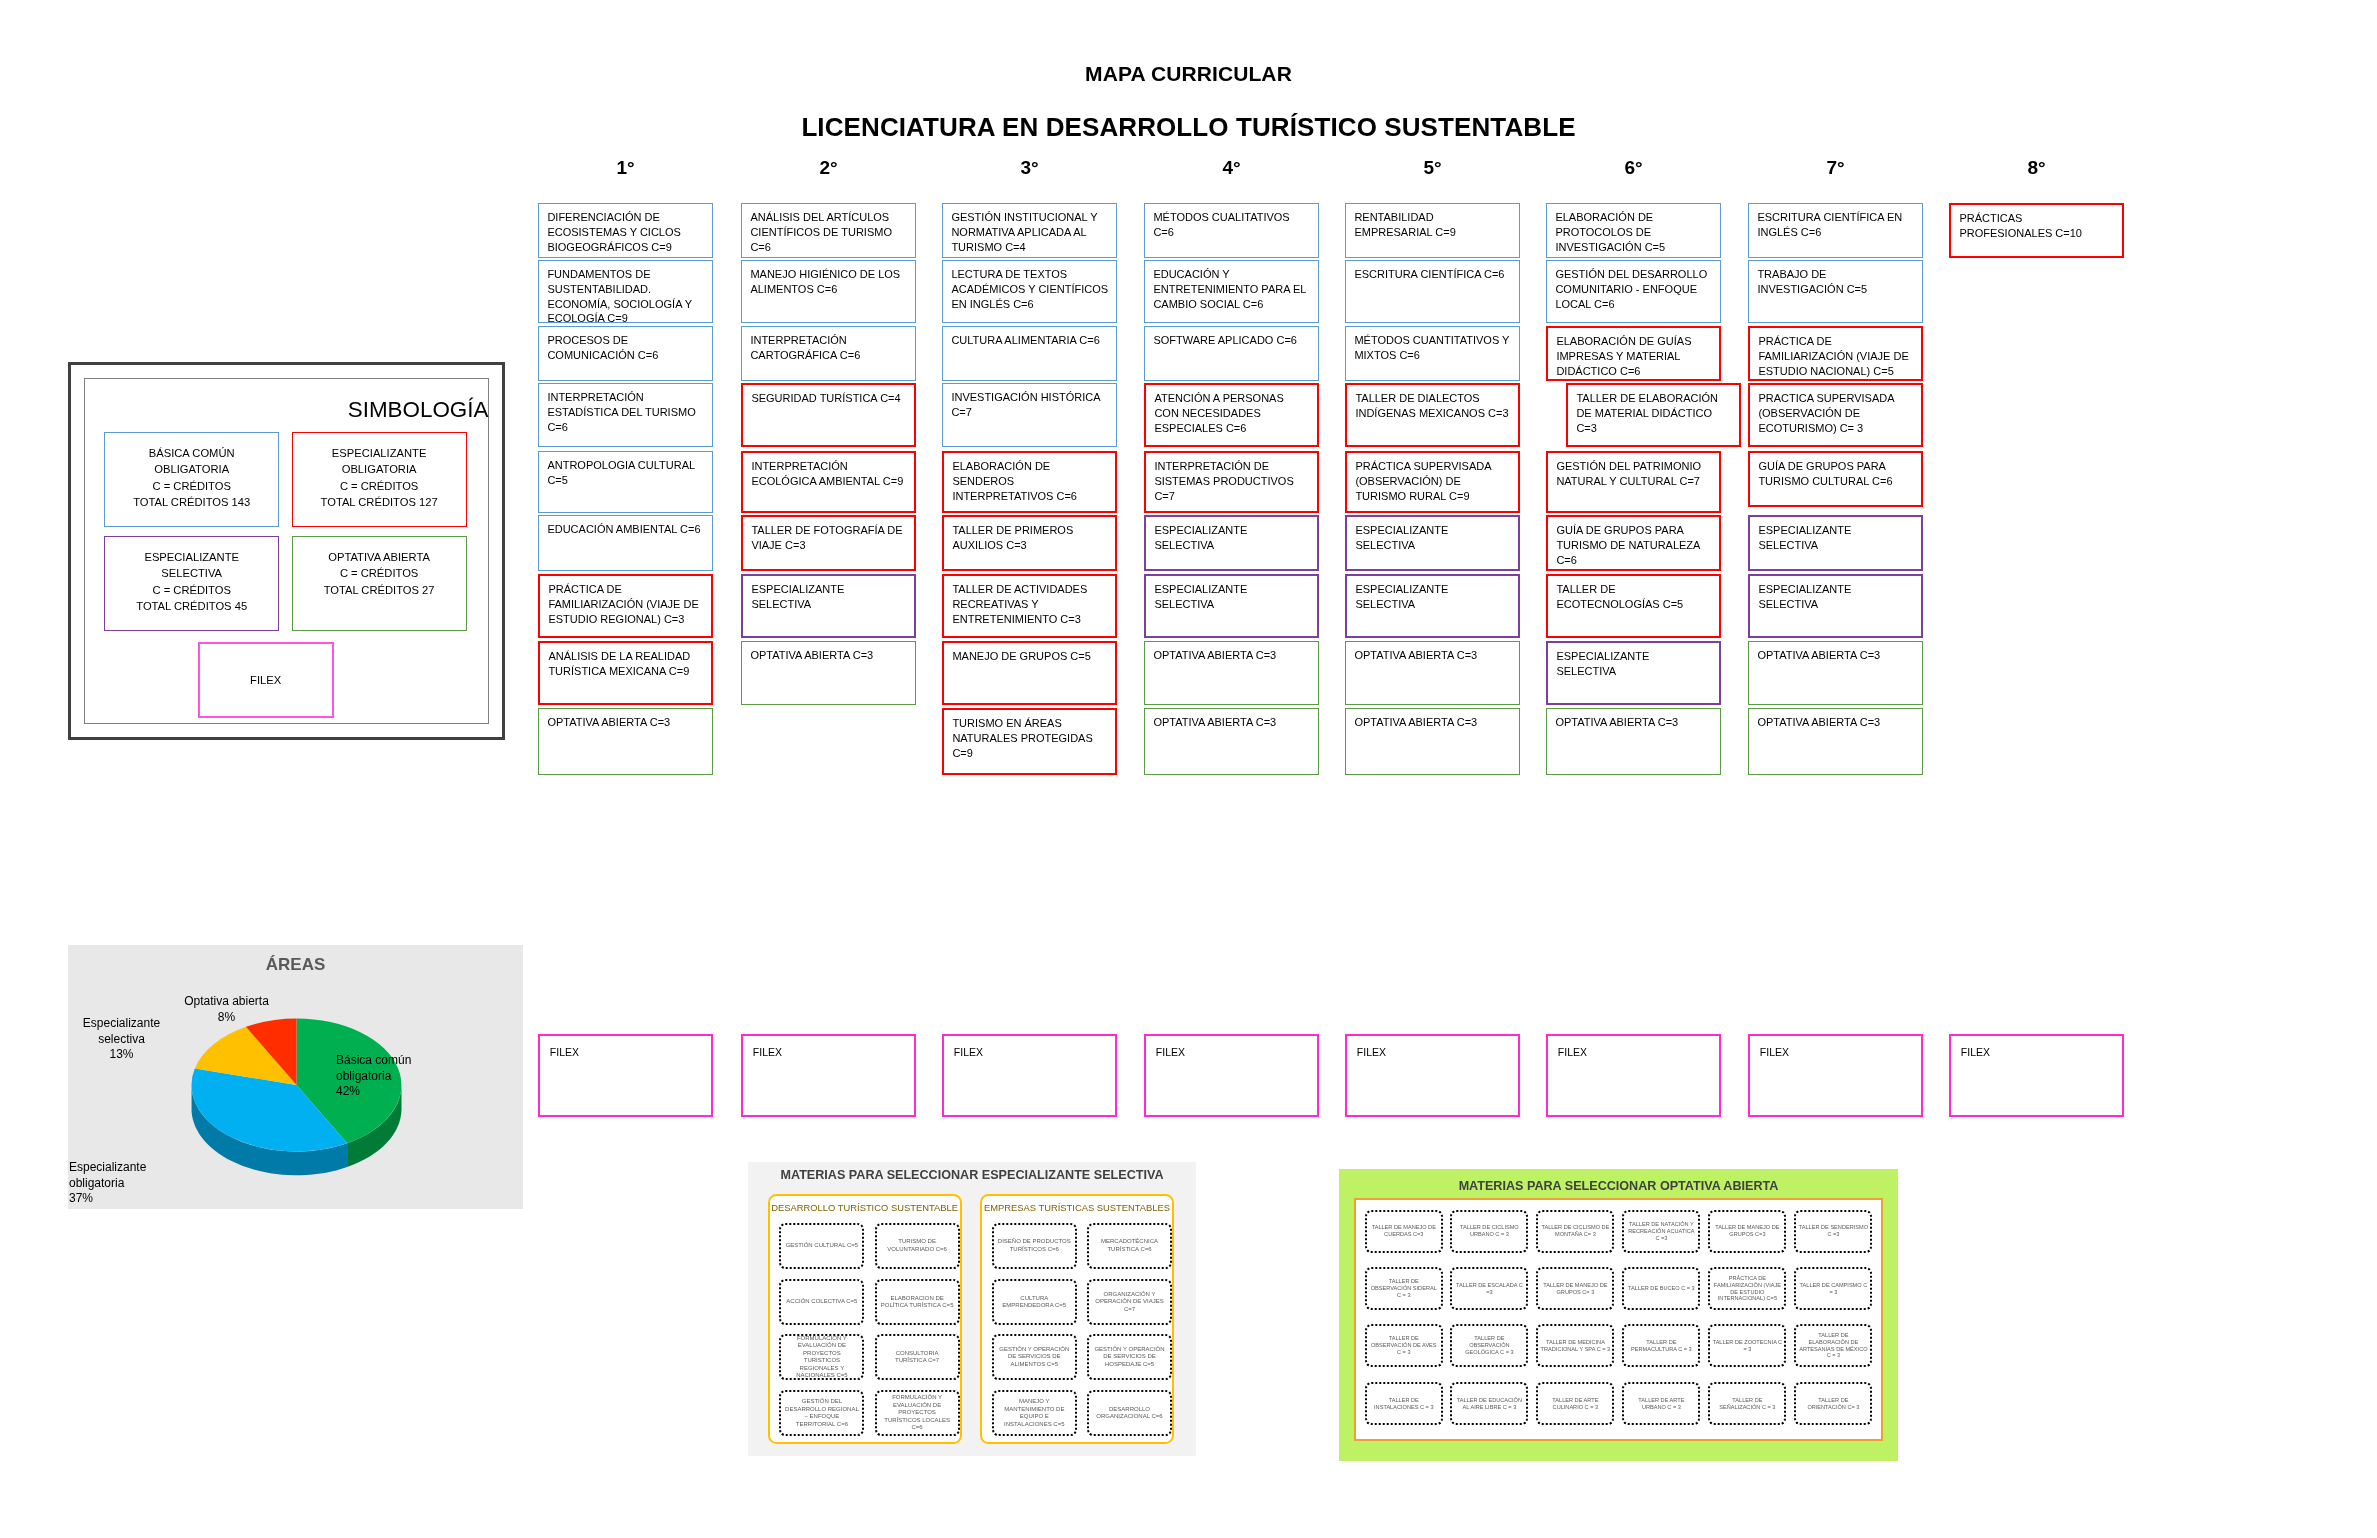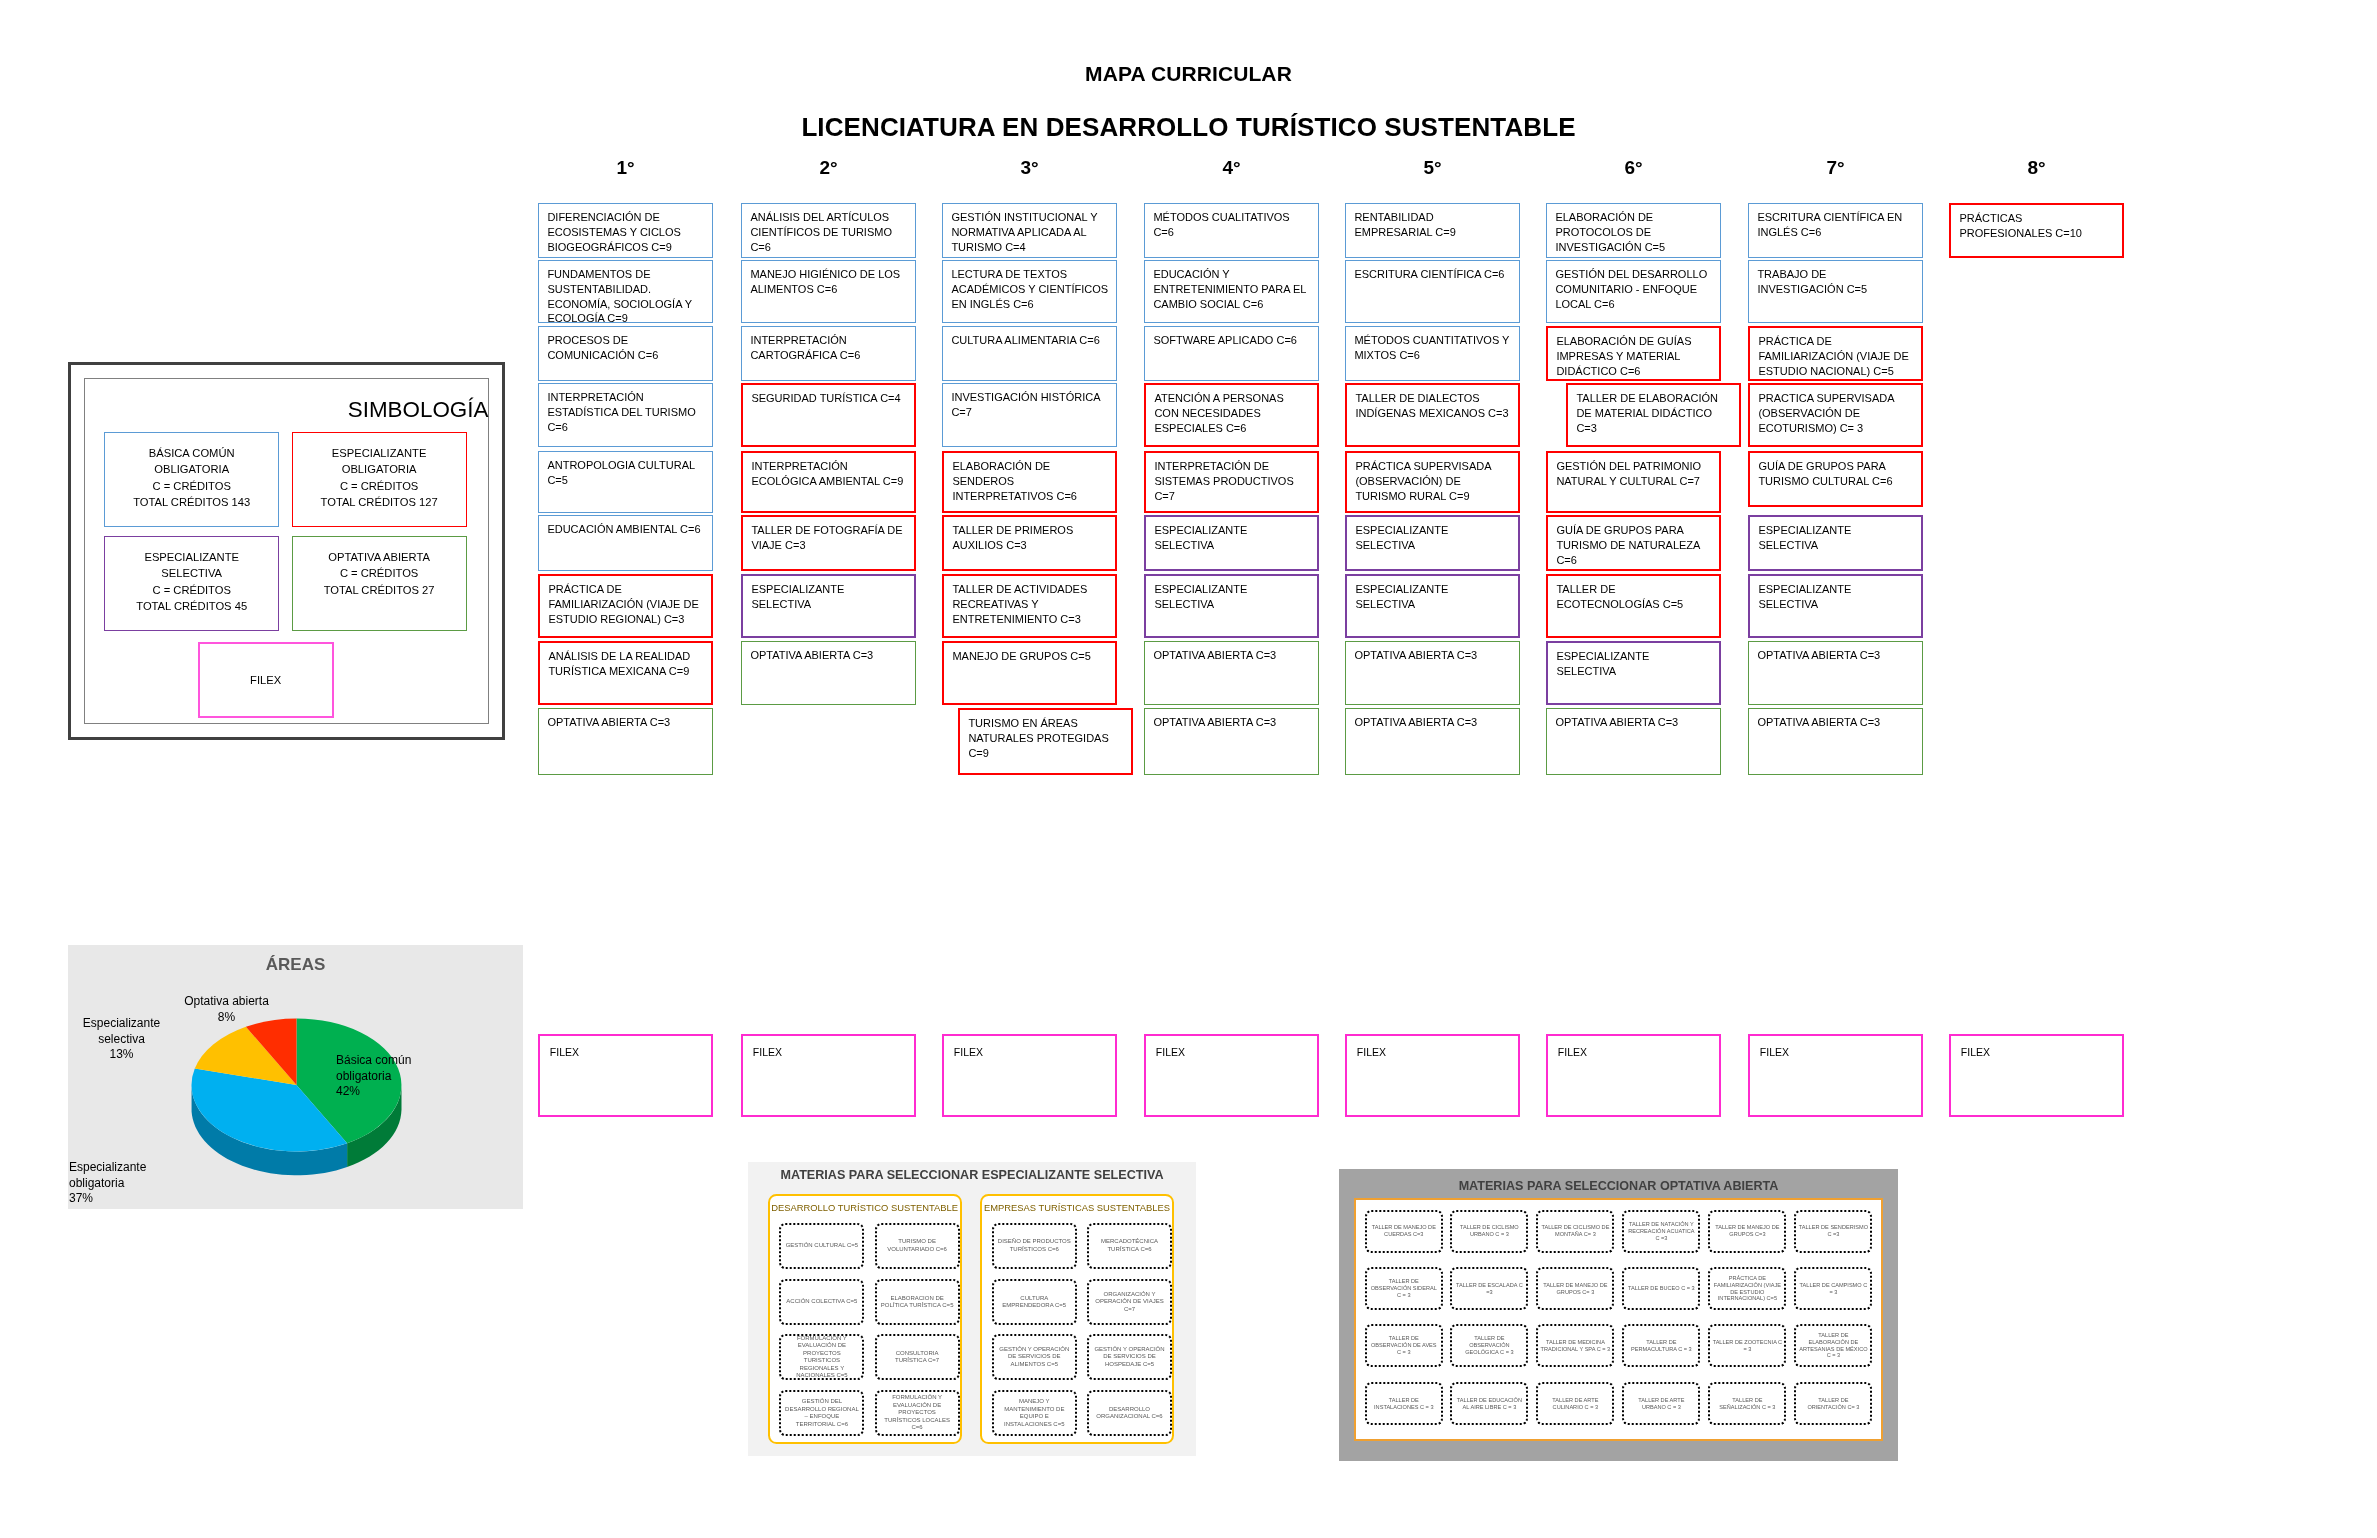--- a/index.html
+++ b/index.html
@@ -88,21 +88,21 @@
   #sel-esp{
     position:absolute;left:748px;top:1162px;width:448px;height:294px;
     background:#F2F2F2;
   }
   #sel-esp-title{
     position:absolute;left:0;top:5.6px;width:100%;text-align:center;
     font-size:12.6px;font-weight:bold;color:#404040;
   }
   #sel-opt{
     position:absolute;left:1339px;top:1169px;width:559px;height:292px;
-    background:#a3a3a3;
+    background:#bef264;
   }
   #sel-opt-title{
     position:absolute;left:0;top:9.8px;width:100%;text-align:center;
     font-size:12.6px;font-weight:bold;color:#404040;
   }
   .grp{
     position:absolute;box-sizing:border-box;
     border:2.1px solid #FFC000;border-radius:8.4px;background:#fff;
   }
   .grp-title{
@@ -219,21 +219,21 @@
       </div>
       <div class="card esp-ob" style="top: 312px; height: 56px;">
         <span class="txt">TALLER DE PRIMEROS AUXILIOS C=3</span>
       </div>
       <div class="card esp-ob" style="top: 371px; height: 64px;">
         <span class="txt">TALLER DE ACTIVIDADES RECREATIVAS Y ENTRETENIMIENTO C=3</span>
       </div>
       <div class="card esp-ob" style="top: 438px; height: 64px;">
         <span class="txt">MANEJO DE GRUPOS C=5</span>
       </div>
-      <div class="card esp-ob" style="top: 505px; height: 67px; margin-left: 16px;">
+      <div class="card esp-ob" style="top: 505px; height: 67px;">
         <span class="txt">TURISMO EN ÁREAS NATURALES PROTEGIDAS C=9</span>
       </div>
     </div>
     <div class="col" style="left: 606px;">
       <div class="card basica" style="top: 0px; height: 55px;">
         <span class="txt">MÉTODOS CUALITATIVOS C=6</span>
       </div>
       <div class="card basica" style="top: 57px; height: 63px;">
         <span class="txt">EDUCACIÓN Y ENTRETENIMIENTO PARA EL CAMBIO SOCIAL C=6</span>
       </div>

